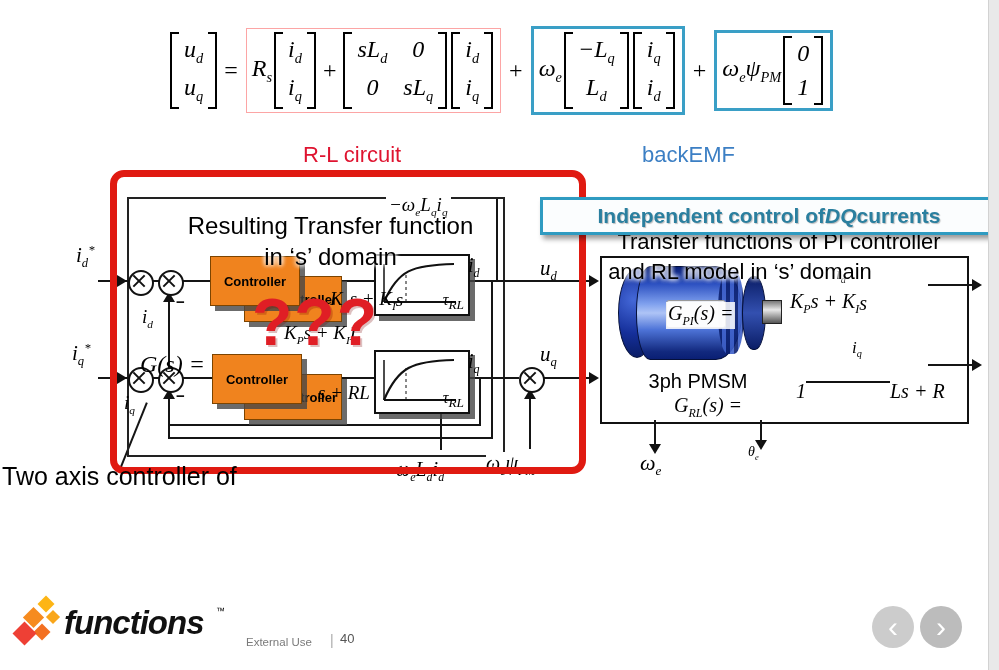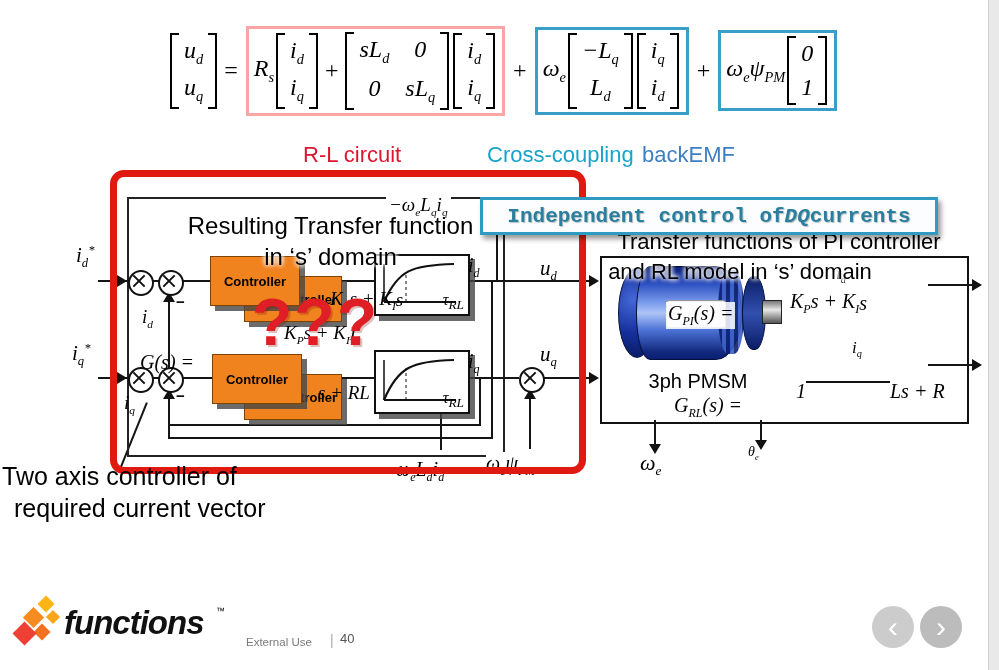--- a/index.html
+++ b/index.html
@@ -11,21 +11,21 @@
          font-family:"Liberation Serif",serif;font-style:italic;font-size:24px;color:#000;z-index:20;}
   .eqrow sub{font-size:60%;}
   .op{font-style:normal;margin:0 5px;}
   .mat{display:inline-flex;align-items:stretch;margin:0 2px;}
   .brk{width:7px;border:2px solid #000;}
   .brk.l{border-right:none;margin-right:3px;}
   .brk.r{border-left:none;margin-left:3px;}
   .mcol{display:flex;flex-direction:column;justify-content:center;gap:7px;padding:4px 2px;text-align:center;}
   .m22{display:grid;grid-template-columns:auto auto;gap:8px 16px;padding:4px 2px;text-align:center;align-content:center;}
   .termbox{display:inline-flex;align-items:center;padding:3px 5px;margin:0 3px;}
-  .termbox.red{border:3px solid #fca5a5;}
+  .termbox.red{border:1px solid #fca5a5;}
   .termbox.blue{border:3px solid #3a9fc6;}
   .eq-lbl{position:absolute;font-size:22px;z-index:20;}
   
   .wire{position:absolute;background:#151515;z-index:5;}
   .frame{position:absolute;border:2px solid #222;z-index:4;}
   .sum{position:absolute;width:22px;height:22px;border:2px solid #111;border-radius:50%;background:#fff;z-index:9;}
   .sum::before,.sum::after{content:"";position:absolute;left:1px;top:8px;width:16px;height:2px;background:#111;}
   .sum::before{transform:rotate(45deg);}
   .sum::after{transform:rotate(-45deg);}
   .arr-r{position:absolute;width:0;height:0;border-left:10px solid #111;border-top:6px solid transparent;border-bottom:6px solid transparent;z-index:6;}
@@ -137,21 +137,20 @@
         <span class="mcol">
           <span>0</span>
           <span>1</span>
         </span>
         <span class="brk r"></span>
       </span>
     </span>
   </div>
 
   <div class="eq-lbl" style="left:303px;top:142px;color:#df1430;">R-L circuit</div>
-  <div class="eq-lbl" style="left:487px;top:142px;color:#18a3c9;">Cross-coupling</div>
   <div class="eq-lbl" style="left:642px;top:142px;color:#3c7fc4;">backEMF</div>
 
   <div class="redbox" style="left:110px;top:170px;width:462px;height:290px;"></div>
   <div class="frame" style="left:127px;top:197px;width:374px;height:256px;"></div>
 
   <div class="wire" style="left:98px;top:280px;width:114px;height:2px;"></div>
   <div class="arr-r" style="left:117px;top:275px;"></div>
   <div class="wire" style="left:298px;top:280px;width:78px;height:2px;"></div>
   <div class="wire" style="left:462px;top:280px;width:134px;height:2px;"></div>
   <div class="arr-r" style="left:589px;top:275px;"></div>
@@ -210,21 +209,21 @@
   <div class="mathtxt" style="left:124px;top:392px;font-size:19px;">i<sub>q</sub></div>
   <div class="sans-lbl" style="left:176px;top:293px;font-size:15px;font-weight:bold;z-index:10;">−</div>
   <div class="sans-lbl" style="left:176px;top:387px;font-size:15px;font-weight:bold;z-index:10;">−</div>
   <div class="mathtxt" style="left:468px;top:254px;font-size:20px;">i<sub>d</sub></div>
   <div class="mathtxt" style="left:468px;top:350px;font-size:20px;">i<sub>q</sub></div>
   <div class="mathtxt" style="left:540px;top:256px;font-size:21px;">u<sub>d</sub></div>
   <div class="mathtxt" style="left:540px;top:342px;font-size:21px;">u<sub>q</sub></div>
   <div class="mathtxt" style="left:386px;top:194px;font-size:19px;background:#fff;padding:0 3px;z-index:8;">−ω<sub>e</sub>L<sub>q</sub>i<sub>q</sub></div>
   <div class="mathtxt" style="left:396px;top:450px;font-size:20px;background:#fff;z-index:9;margin-top:8px;">ω<sub>e</sub>L<sub>d</sub>i<sub>d</sub></div>
   <div class="mathtxt" style="left:486px;top:452px;font-size:20px;background:#fff;z-index:9;">ω<sub>e</sub>ψ<sub>PM</sub></div>
-  <div class="mathtxt" style="left:140px;top:351px;font-size:20px;z-index:20;">G(s) =</div>
+  <div class="mathtxt" style="left:140px;top:351px;font-size:24px;z-index:20;">G(s) =</div>
 
   <div class="frac" style="left:330px;top:288px;font-size:19px;">
     <span>K<sub>P</sub>s + K<sub>I</sub></span>
     <span class="bar"></span>
     <span>s</span>
   </div>
   <div class="frac" style="left:284px;top:322px;font-size:19px;">
     <span>K<sub>P</sub>s + K<sub>I</sub></span>
     <span class="bar"></span>
     <span>L</span>
@@ -232,21 +231,21 @@
   <div class="frac" style="left:318px;top:382px;font-size:19px;z-index:13;">
     <span>s + R</span>
     <span class="bar"></span>
     <span>L</span>
   </div>
 
   <div class="sans-lbl halo" style="left:158px;top:212px;width:345px;text-align:center;font-size:24px;z-index:26;">Resulting Transfer function</div>
   <div class="sans-lbl halo" style="left:158px;top:243px;width:345px;text-align:center;font-size:24px;z-index:26;">in ‘s’ domain</div>
   <div class="qmarks" style="left:252px;top:284px;">???</div>
 
-  <div class="heading" style="left:480px;top:197px;width:452px;height:32px;font-family:Liberation Mono, monospace;">
+  <div class="heading" style="left:540px;top:197px;width:452px;height:32px;">
     <span>Independent control of </span>
     <span style="font-style:italic;">DQ</span>
     <span> currents</span>
   </div>
   <div class="sans-lbl halo" style="left:588px;top:229px;width:382px;text-align:center;font-size:22px;z-index:35;">Transfer functions of PI controller</div>
   <div class="sans-lbl halo" style="left:560px;top:259px;width:360px;text-align:center;font-size:22px;z-index:35;">and RL model in ‘s’ domain</div>
 
   <div class="rbox" style="left:600px;top:256px;width:365px;height:164px;"></div>
 
   <div class="motor" style="left:618px;top:262px;width:166px;height:100px;">
@@ -281,21 +280,20 @@
 
   <div class="wire" style="left:654px;top:420px;width:2px;height:28px;z-index:14;"></div>
   <div class="arr-d" style="left:649px;top:444px;"></div>
   <div class="mathtxt" style="left:640px;top:450px;font-size:22px;">ω<sub>e</sub></div>
   <div class="wire" style="left:760px;top:420px;width:2px;height:24px;z-index:14;"></div>
   <div class="arr-d" style="left:755px;top:440px;"></div>
   <div class="mathtxt" style="left:748px;top:444px;font-size:14px;">θ<sub>e</sub></div>
 
   <div class="wire" style="left:132px;top:400px;width:2px;height:74px;transform:rotate(22deg);z-index:3;"></div>
   <div class="sans-lbl" style="left:2px;top:462px;font-size:25px;">Two axis controller of</div>
-  <div class="sans-lbl" style="left:14px;top:494px;font-size:25px;">required current vector</div>
 
   <div class="abs" style="left:16px;top:598px;width:220px;height:56px;z-index:10;">
     <span class="sq" style="left:24px;top:0;width:12px;height:12px;background:#fdb515;"></span>
     <span class="sq" style="left:32px;top:14px;width:10px;height:10px;background:#f9a61a;"></span>
     <span class="sq" style="left:10px;top:12px;width:15px;height:15px;background:#f68b1f;"></span>
     <span class="sq" style="left:20px;top:28px;width:12px;height:12px;background:#f37021;"></span>
     <span class="sq" style="left:0;top:27px;width:17px;height:17px;background:#ee4035;"></span>
     <span class="brand" style="left:48px;top:6px;">functions</span>
     <span class="abs" style="left:200px;top:8px;font-size:9px;">™</span>
   </div>

